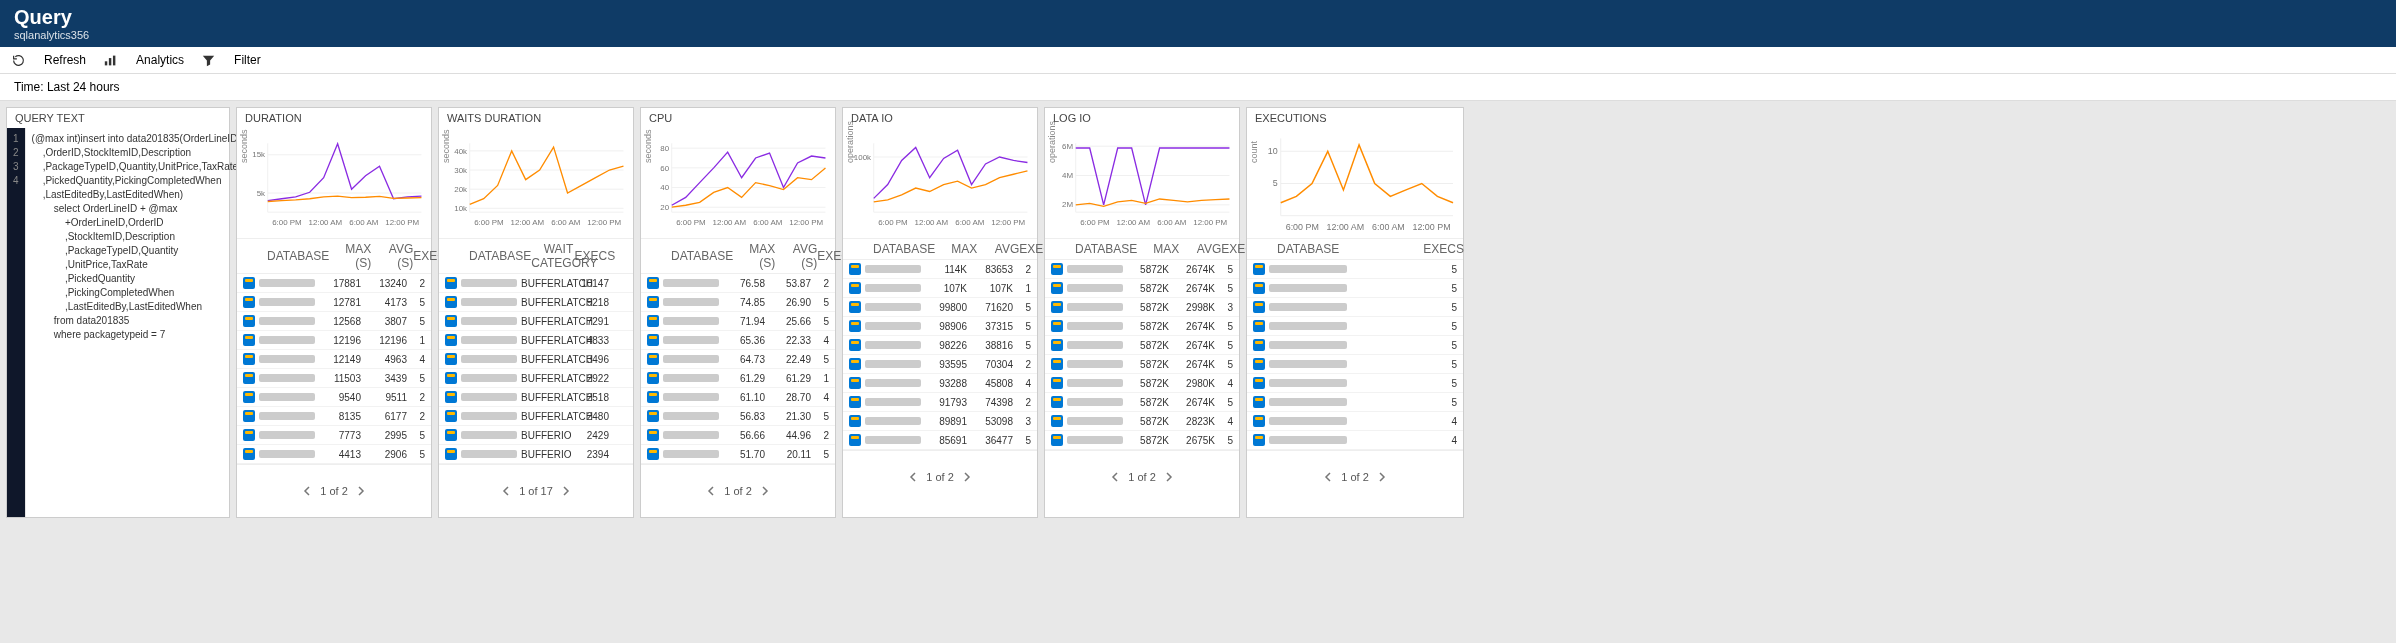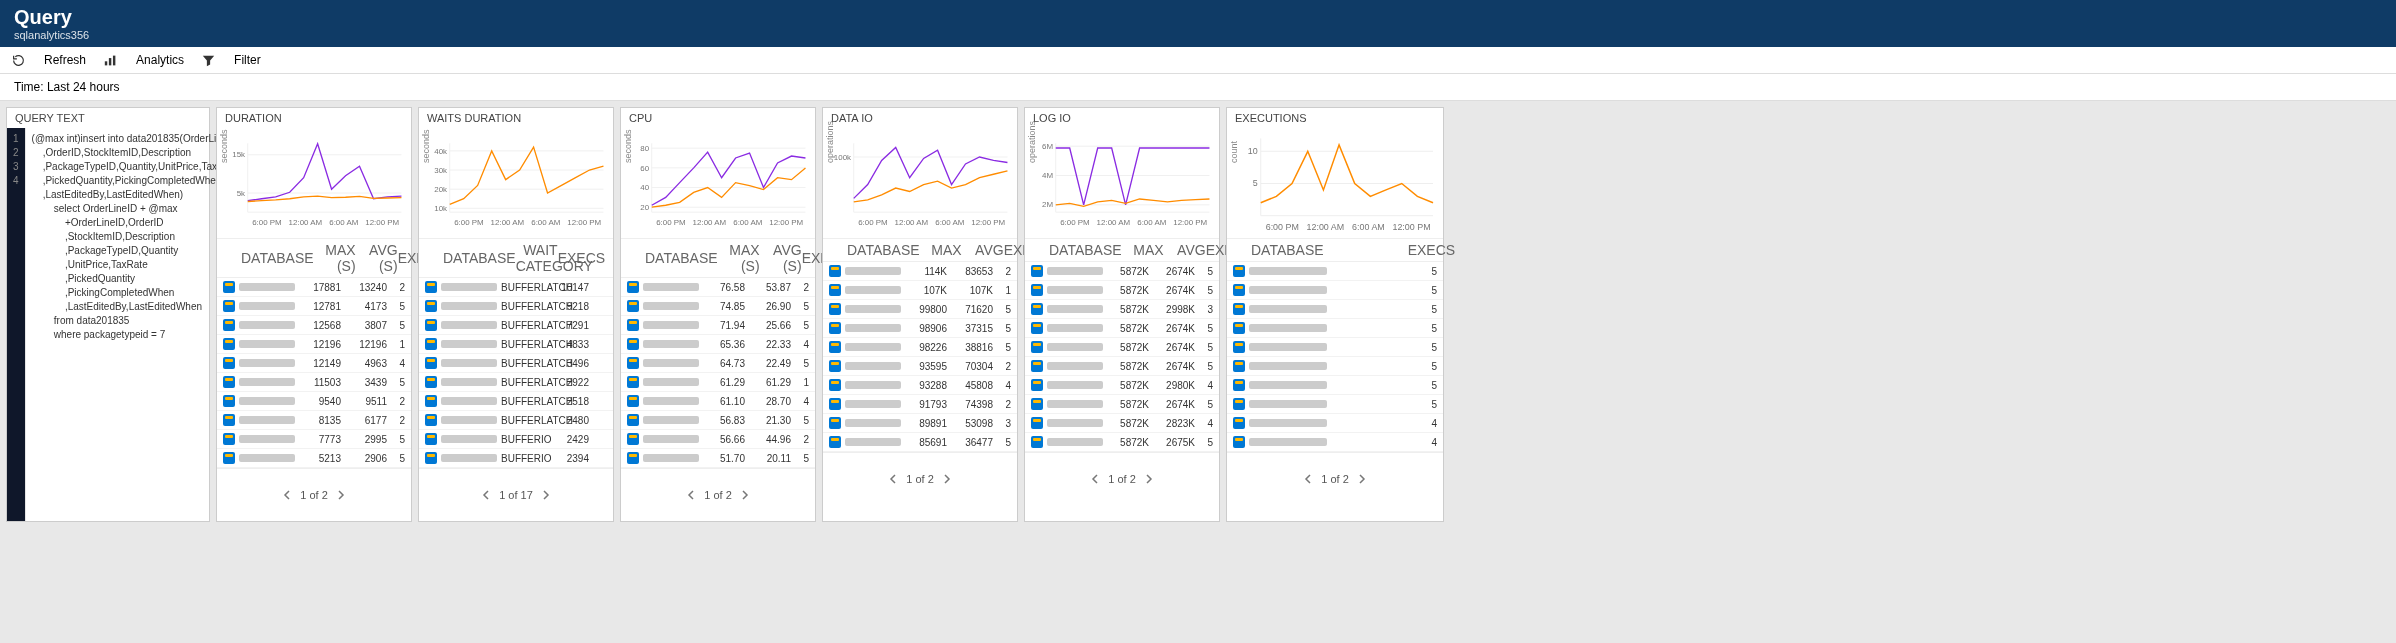--- a/index.html
+++ b/index.html
@@ -6,33 +6,33 @@
   body{background:#e8e8e8;overflow-x:auto;width:2396px}
   .header{background:#0f3b66;color:#fff;padding:6px 14px}
   .header h1{font-size:20px;font-weight:700}
   .header .sub{font-size:11px;opacity:.85}
   .toolbar{background:#fff;padding:6px 12px;display:flex;gap:18px;border-bottom:1px solid #ddd}
   .tbtn{display:flex;align-items:center;gap:19px;font-size:12px;cursor:pointer}
   .tbtn svg{width:13px;height:13px}
   .timerow{background:#fff;padding:6px 14px;font-size:12px;border-bottom:1px solid #ddd}
   .panels{display:flex;gap:6px;padding:6px}
   .panel{background:#fff;border:1px solid #ccc;display:flex;flex-direction:column}
-  .panel-query{width:204px}
+  .panel-query{width:224px}
   .panel-data{width:196px}
   .panel-exec{width:218px}
   .ptitle{font-size:11px;color:#444;padding:4px 8px}
   .editor{display:flex;font-family:Consolas,monospace;font-size:10px;color:#333;line-height:1.4;flex:1}
   .gutter{background:#0f172a;color:#888;text-align:right;padding:4px 6px;border-right:1px solid #e5e5e5;user-select:none}
   .code{padding:4px 6px;white-space:pre}
   .chart{height:110px;padding:4px 6px;position:relative}
   .chart svg{width:100%;height:100%}
   .axis text{font-size:9px;fill:#777}
   .axis line,.axis path{stroke:#eee}
   .ylabel{position:absolute;left:2px;top:50%;transform:rotate(-90deg) translateX(20px);transform-origin:left top;font-size:9px;color:#888}
-  .thead{display:flex;font-size:14px;color:#666;padding:3px 18px;border-top:1px solid #eee;border-bottom:1px solid #eee;align-items:center}
+  .thead{display:flex;font-size:12px;color:#666;padding:3px 24px;border-top:1px solid #eee;border-bottom:1px solid #eee;align-items:center}
   .thead .c{flex:0 0 auto}
   .thead .cf{flex:1}
   .thead svg{width:10px;height:10px}
   .rows{}
   .row{display:flex;align-items:center;padding:3px 6px;font-size:10px;color:#333;border-bottom:1px solid #f2f2f2;gap:4px}
   .dbicon{width:12px;height:12px;background:#0078d4;border-radius:2px;flex:0 0 12px;position:relative}
   .dbicon:before{content:"";position:absolute;left:2px;right:2px;top:2px;height:3px;background:#ffb900;border-radius:1px}
   .bar{flex:1;height:8px;background:#ccc;border-radius:2px}
   .nums{display:flex;gap:4px}
   .nums span{width:38px;text-align:right}
@@ -218,21 +218,21 @@
       <div class="nums">
         <span class="n1">7773</span>
             <span class="n2">2995</span>
             <span class="n3">5</span>
       </div>
         </div>
         <div class="row">
       <div class="dbicon"></div>
       <div class="bar"></div>
       <div class="nums">
-        <span class="n1">5213</span>
+        <span class="n1">4413</span>
             <span class="n2">2906</span>
             <span class="n3">5</span>
       </div>
         </div>
       </div>
     <div class="pager">
       <svg viewBox="0 0 10 10">
           <path d="M7 1 3 5l4 4" fill="none" stroke="#777" stroke-width="1.5"></path>
         </svg>
       <span>1 of 2</span>

